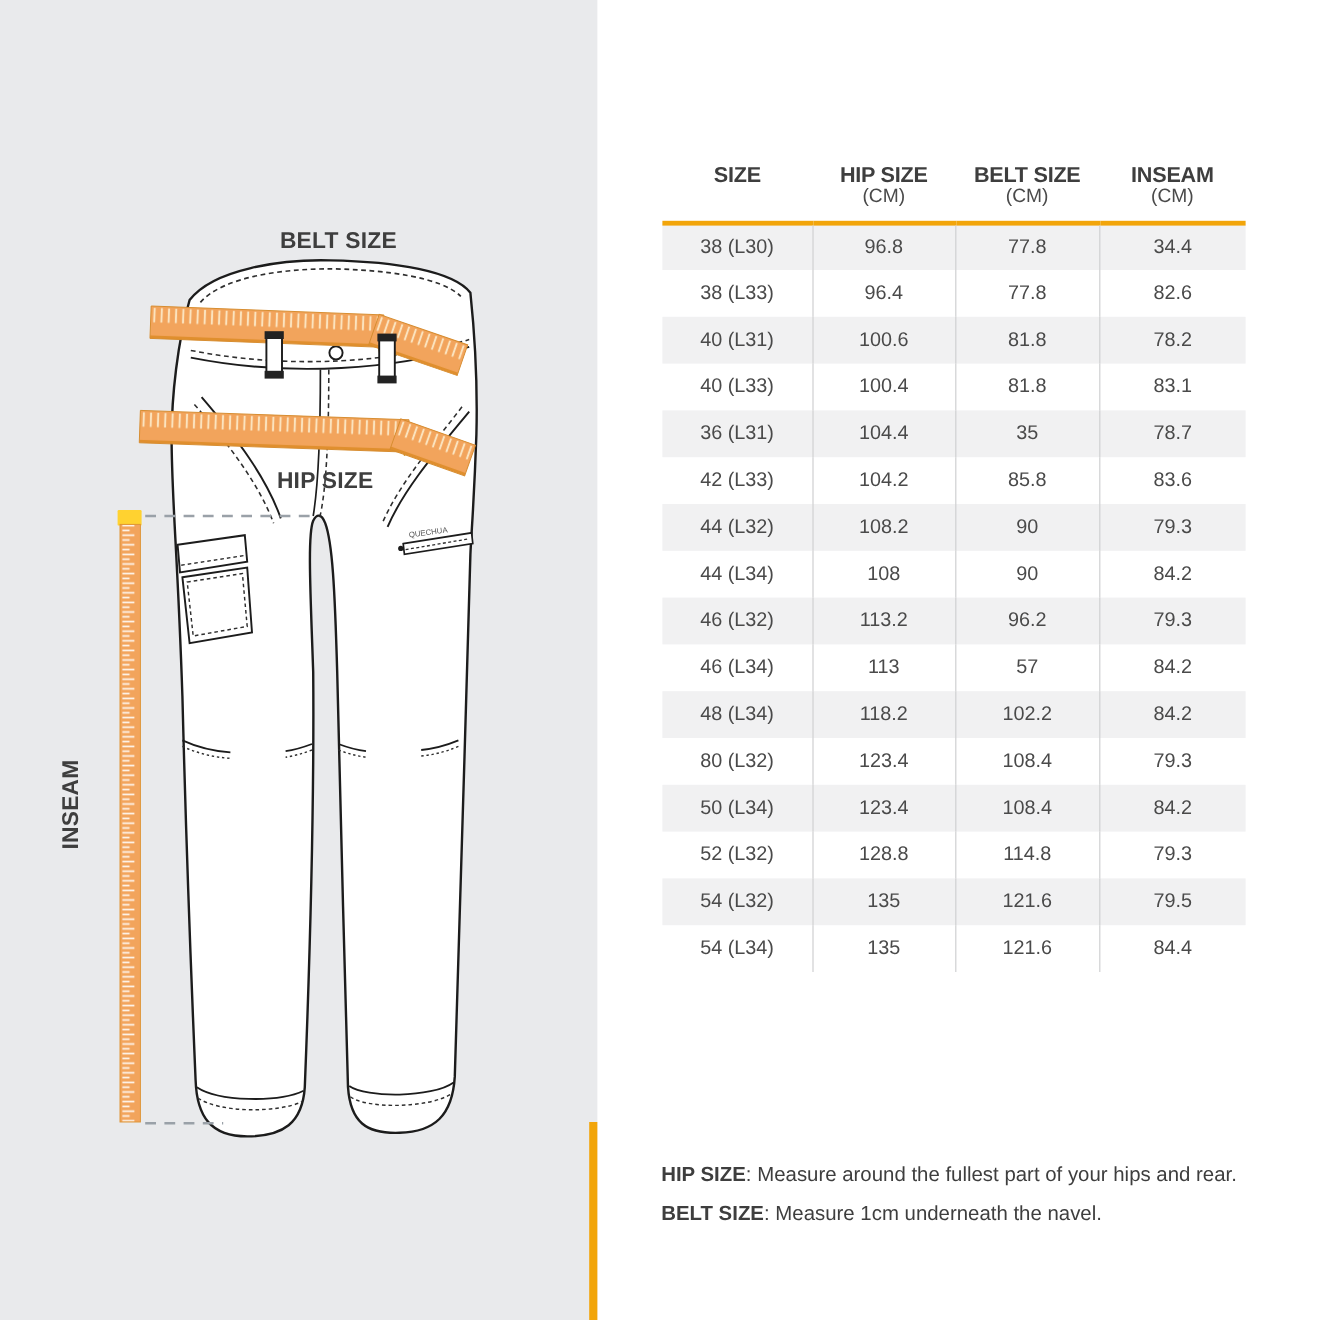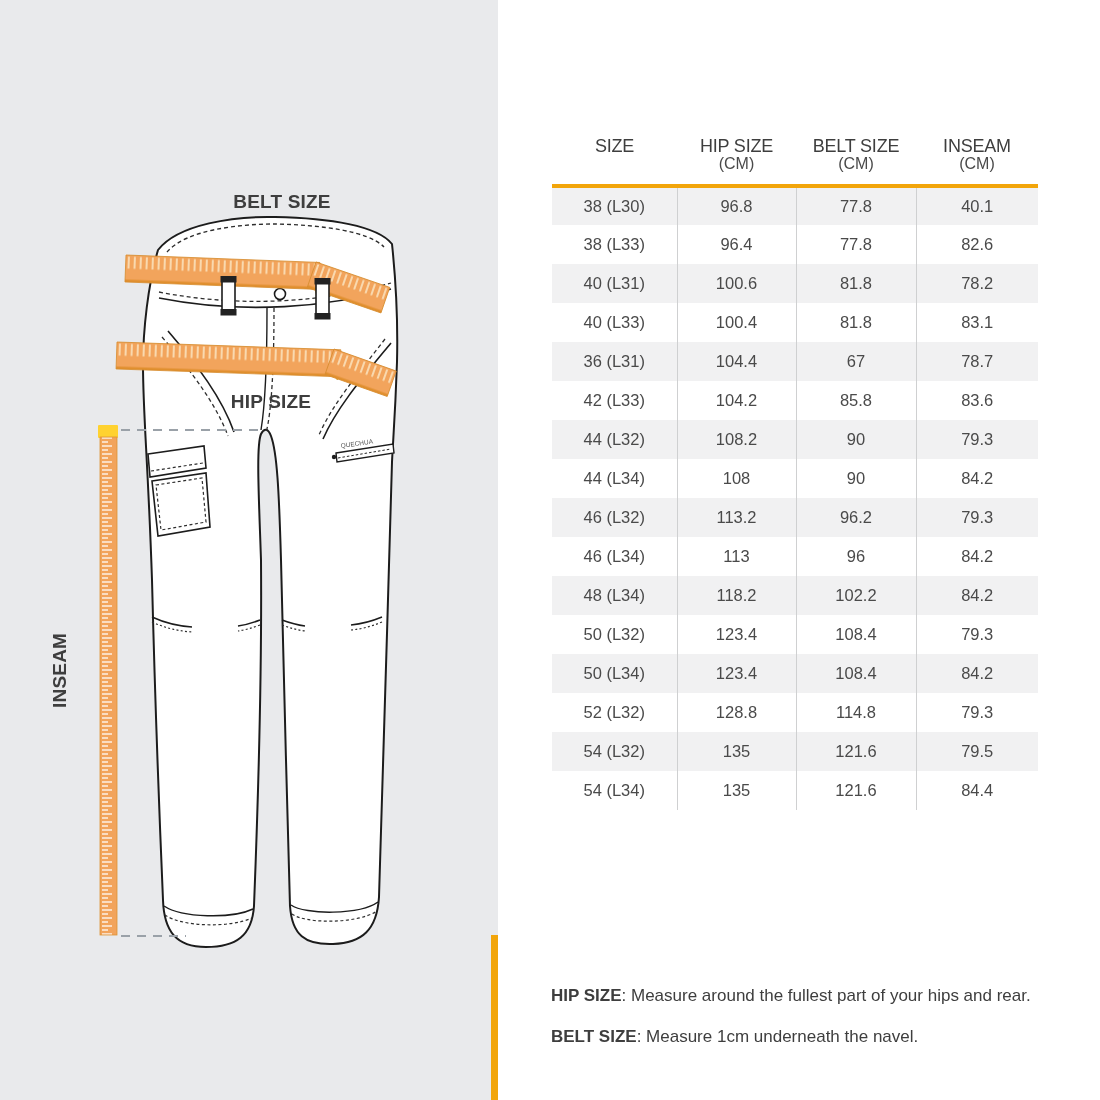--- a/index.html
+++ b/index.html
@@ -23,29 +23,29 @@
   
   .accent-bar{position:absolute;left:491px;top:935px;width:7px;height:165px;background:var(--amber,#F2A50A);}
 
   
   .right-panel{position:absolute;left:498px;top:0;width:602px;height:1100px;background:#fff;}
   table.size-table{position:absolute;left:54px;top:130px;width:486px;border-collapse:collapse;table-layout:fixed;}
   table.size-table col.c1{width:125px;} table.size-table col.c2{width:119px;}
   table.size-table col.c3{width:120px;} table.size-table col.c4{width:122px;}
   thead tr{height:56px;}
   th{padding:0;vertical-align:top;border-bottom:4px solid var(--amber,#F2A50A);font-weight:normal;}
-  .col-label{font-size:18px;font-weight:normal;line-height:20px;padding-top:6px;color:var(--ink);letter-spacing:-.2px;}
+  .col-label{font-size:18px;font-weight:bold;line-height:20px;padding-top:6px;color:var(--ink);letter-spacing:-.2px;}
   .col-unit{font-size:16px;line-height:14px;color:var(--cell-ink);margin-top:1px;min-height:14px;}
   tbody tr{height:39px;margin-left:16px;}
   tbody tr:nth-child(odd){background:var(--stripe,#F1F1F2);}
   td{text-align:center;font-size:16.5px;color:var(--cell-ink);padding:0;}
   td + td{border-left:1px solid var(--sep,#CFD0D1);}
 
   .footnotes{position:absolute;left:53px;top:967px;width:540px;}
-  .footnotes p{margin:17px 0 9px 0;font-size:17px;line-height:24px;color:var(--ink);}
+  .footnotes p{margin:0 0 9px 0;font-size:17px;line-height:24px;color:var(--ink);}
   .footnotes .term{font-weight:bold;}
 </style>
 </head>
 <body>
 
 <div class="stage">
 
   <div class="left-panel">
     <svg width="498" height="1100" viewBox="0 0 498 1100">
       <defs>
@@ -192,21 +192,21 @@
               <div class="col-label">INSEAM</div>
               <div class="col-unit">(CM)</div>
             </th>
           </tr>
         </thead>
       <tbody id="size-table-body">
           <tr>
             <td>38 (L30)</td>
             <td>96.8</td>
             <td>77.8</td>
-            <td>40.1</td>
+            <td>34.4</td>
           </tr>
           <tr>
             <td>38 (L33)</td>
             <td>96.4</td>
             <td>77.8</td>
             <td>82.6</td>
           </tr>
           <tr>
             <td>40 (L31)</td>
             <td>100.6</td>
@@ -215,21 +215,21 @@
           </tr>
           <tr>
             <td>40 (L33)</td>
             <td>100.4</td>
             <td>81.8</td>
             <td>83.1</td>
           </tr>
           <tr>
             <td>36 (L31)</td>
             <td>104.4</td>
-            <td>67</td>
+            <td>35</td>
             <td>78.7</td>
           </tr>
           <tr>
             <td>42 (L33)</td>
             <td>104.2</td>
             <td>85.8</td>
             <td>83.6</td>
           </tr>
           <tr>
             <td>44 (L32)</td>
@@ -245,31 +245,31 @@
           </tr>
           <tr>
             <td>46 (L32)</td>
             <td>113.2</td>
             <td>96.2</td>
             <td>79.3</td>
           </tr>
           <tr>
             <td>46 (L34)</td>
             <td>113</td>
-            <td>96</td>
+            <td>57</td>
             <td>84.2</td>
           </tr>
           <tr>
             <td>48 (L34)</td>
             <td>118.2</td>
             <td>102.2</td>
             <td>84.2</td>
           </tr>
           <tr>
-            <td>50 (L32)</td>
+            <td>80 (L32)</td>
             <td>123.4</td>
             <td>108.4</td>
             <td>79.3</td>
           </tr>
           <tr>
             <td>50 (L34)</td>
             <td>123.4</td>
             <td>108.4</td>
             <td>84.2</td>
           </tr>

